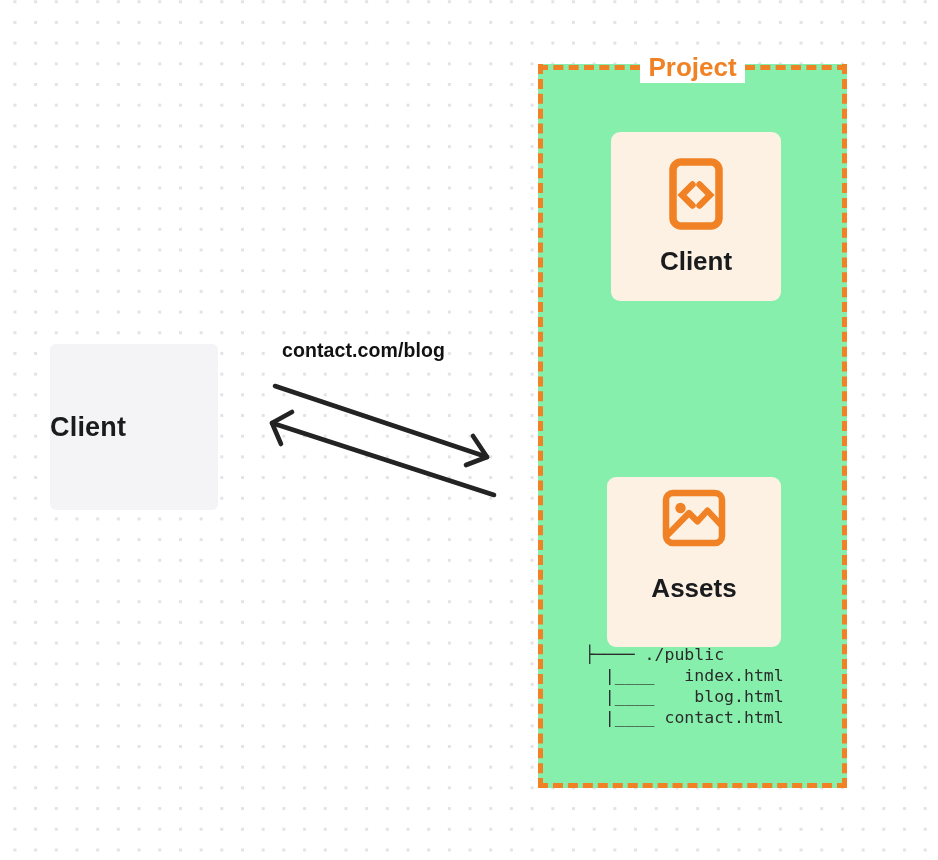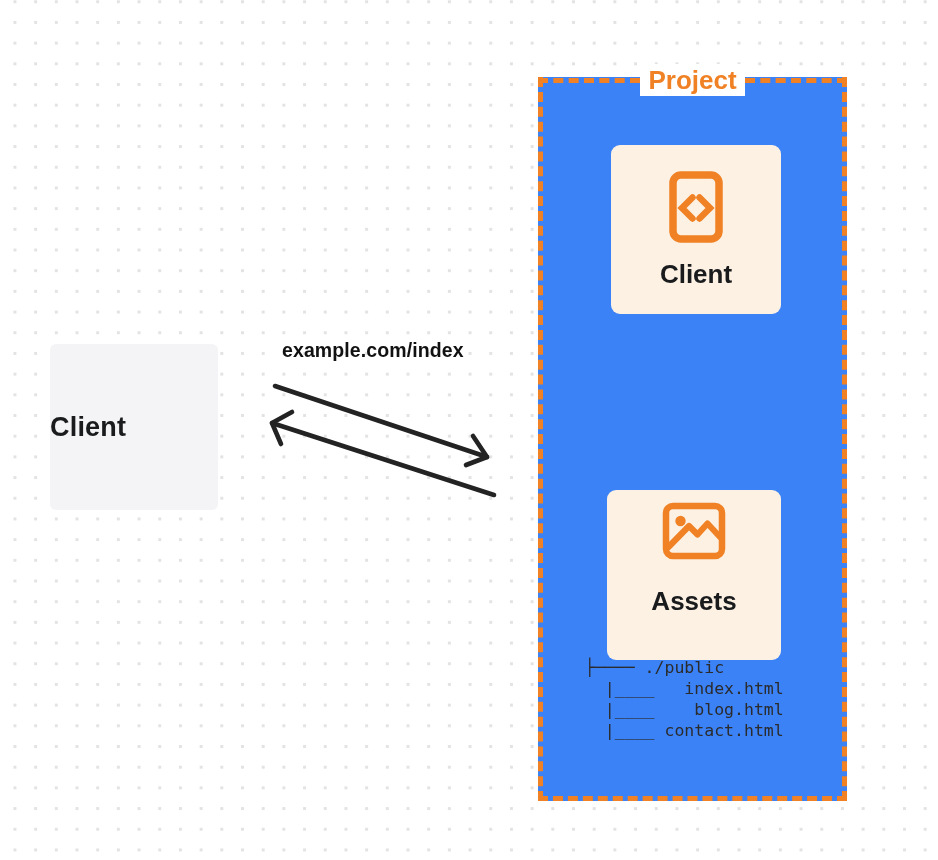--- a/index.html
+++ b/index.html
@@ -31,25 +31,25 @@
   .request-label {
     position: absolute; left: 282px; top: 339px;
     font-size: 19.5px; font-weight: bold; color: #111; letter-spacing: .1px;
   }
 
   .arrows { position: absolute; left: 0; top: 0; width: 938px; height: 860px; }
   .arrows path { stroke: var(--arrow); stroke-width: 4.6; fill: none;
                  stroke-linecap: round; stroke-linejoin: round; }
 
   .project-box {
-    position: absolute; left: 538px; top: 77px; width: 309px; height: 724px;
+    position: absolute; left: 538px; top: 64px; width: 309px; height: 724px;
     border-left: 5px dashed var(--accent);
     border-right: 5px dashed var(--accent);
     border-bottom: 5px dashed var(--accent);
-    background: #3b82f6;
+    background: #86efac;
   }
   .project-top {
     position: absolute; left: -5px; right: -5px; top: -13px; height: 32px;
     display: flex; align-items: center;
   }
   .dash-seg { flex: 1; height: 0; border-top: 5px dashed var(--accent); }
   .project-label {
     font-size: 26px; font-weight: bold; color: var(--accent);
     line-height: 32px; padding: 0 8px; background: #ffffff; white-space: nowrap;
   }
@@ -71,21 +71,21 @@
     font-size: 16.5px; line-height: 21px; color: #2B2B2B; white-space: pre;
   }
 </style>
 </head>
 <body>
 
 <div class="client-box">
   <span class="big-label">Client</span>
 </div>
 
-<div class="request-label">example.com/index</div>
+<div class="request-label">contact.com/blog</div>
 
 <svg class="arrows" viewBox="0 0 938 860" xmlns="http://www.w3.org/2000/svg" aria-hidden="true">
   <g>
     <path d="M275 386 L487 457"></path>
     <path d="M473 436 L487 457 L466 465"></path>
   </g>
   <g>
     <path d="M494 495 L272 423"></path>
     <path d="M292 412 L272 423 L281 444"></path>
   </g>

